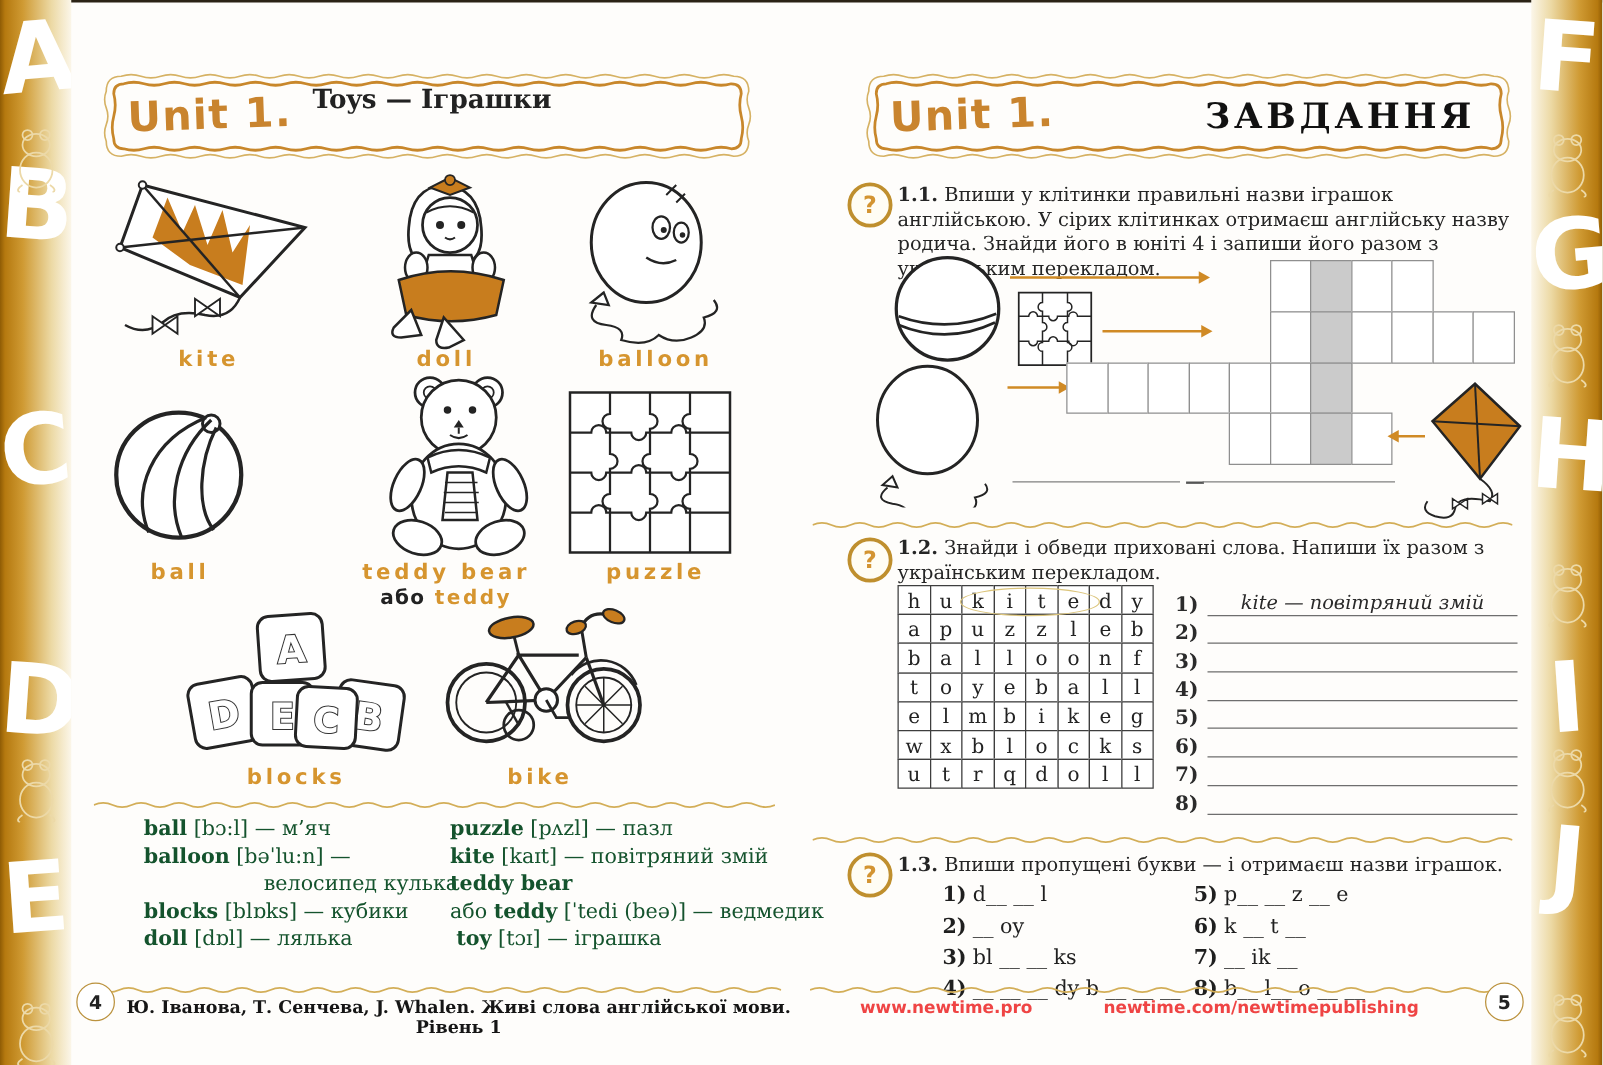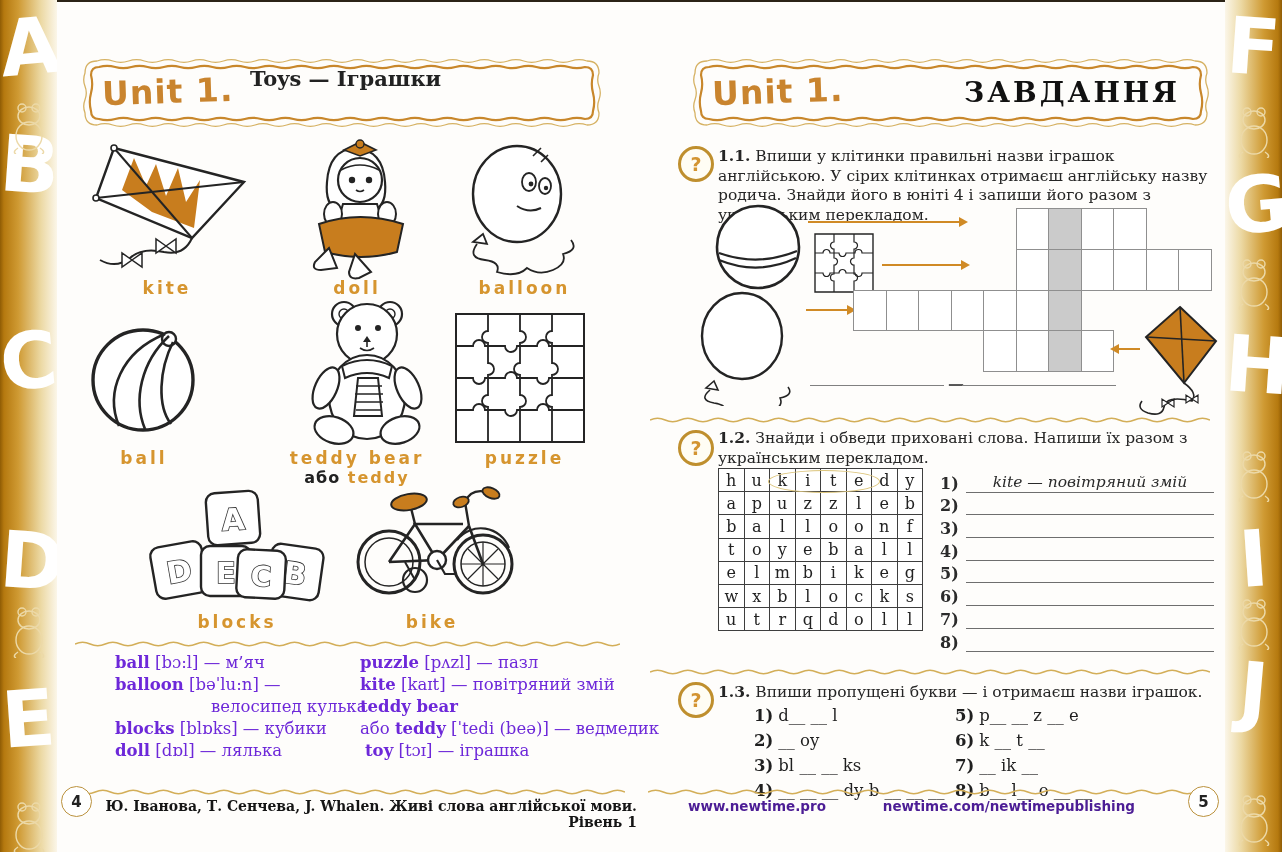--- a/index.html
+++ b/index.html
@@ -31,30 +31,30 @@
 
   
   .toy{position:absolute;}
   .toy-label{position:absolute;text-align:center;font-family:"DejaVu Sans",sans-serif;font-weight:bold;
              font-size:17px;letter-spacing:3px;color:#d6952f;}
   .toy-sublabel{font-size:16px;letter-spacing:2px;}
   .toy-sublabel .plain{color:#222;letter-spacing:1px;}
   line,path,circle,ellipse,polygon,rect{vector-effect:non-scaling-stroke;}
 
   
-  .vline{font-size:16.5px;line-height:22px;color:#6d28d9;white-space:nowrap;}
+  .vline{font-size:16.5px;line-height:22px;color:#14532d;white-space:nowrap;}
   .vline b{font-weight:bold;}
   .vindent{padding-left:96px;}
 
   
   .page-circle{position:absolute;width:29px;height:29px;border-radius:50%;border:1.6px solid #bb923e;
                background:#fff;display:flex;align-items:center;justify-content:center;
                font-family:"DejaVu Sans",sans-serif;font-weight:bold;font-size:15px;color:#222;}
-  .footer-text{position:absolute;font-weight:bold;font-size:14px;color:#151515;text-align:right;}
-  .url{position:absolute;font-family:"DejaVu Sans",sans-serif;font-weight:bold;font-size:13.5px;color:#4c1d95;}
+  .footer-text{position:absolute;font-weight:bold;font-size:14px;color:#151515;text-align:center;}
+  .url{position:absolute;font-family:"DejaVu Sans",sans-serif;font-weight:bold;font-size:13.5px;color:#ef4444;}
 
   
   .q-icon{position:absolute;width:30px;height:30px;border-radius:50%;border:3px solid #bf8f2e;
           background:#fffdf4;display:flex;align-items:center;justify-content:center;
           font-family:"DejaVu Sans",sans-serif;font-weight:bold;font-size:19px;color:#d39431;}
   .ex-text{position:absolute;font-size:15.5px;line-height:19.5px;color:#252525;}
   .ex-text b{font-weight:bold;}
 
   
   .cw-cell{position:absolute;box-sizing:border-box;border:1px solid #8f8f8f;background:#fff;}

